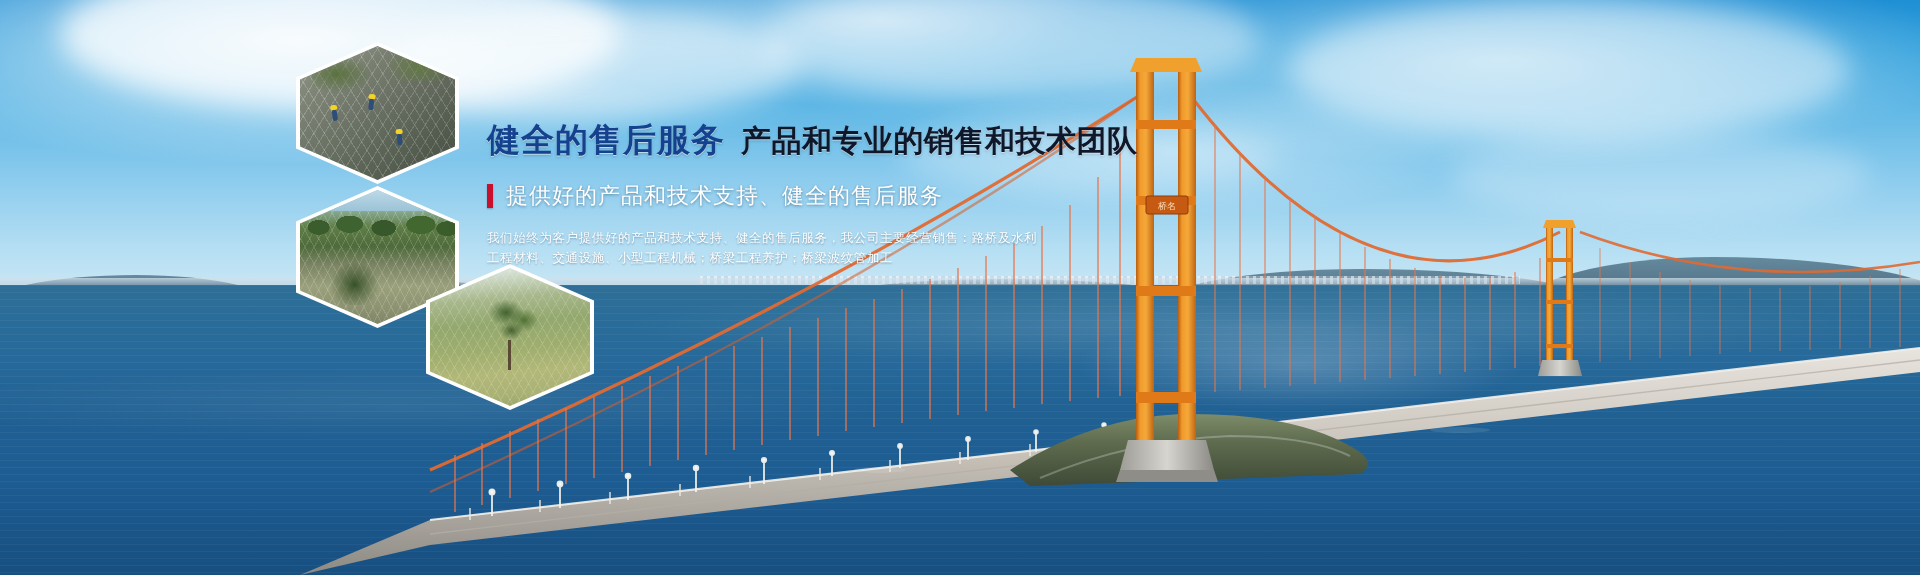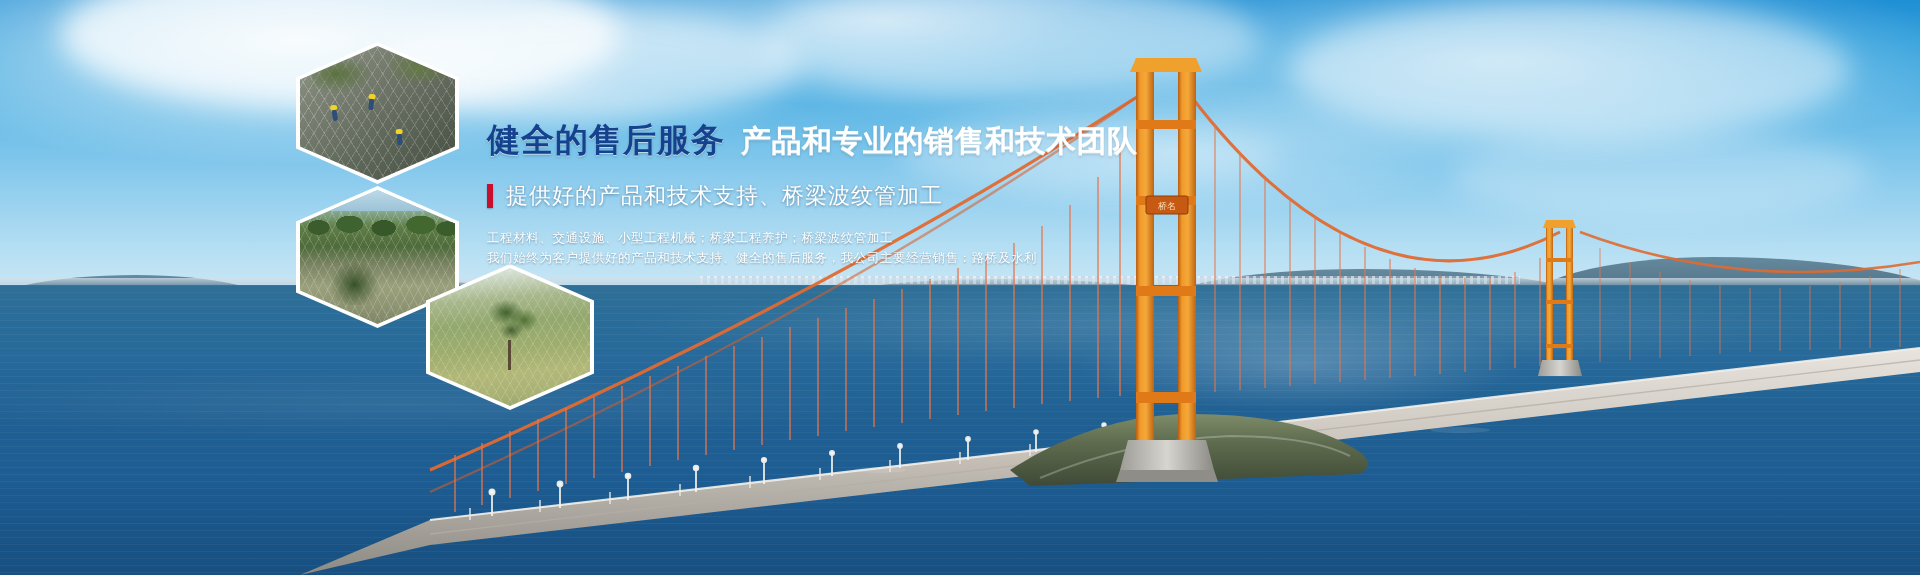--- a/index.html
+++ b/index.html
@@ -168,21 +168,21 @@
   .headline{
     white-space:nowrap;
     font-size:33px;line-height:40px;font-weight:bold;letter-spacing:1px;
     height:42px;
   }
   .hl-blue{
     color:#15428f;
     text-shadow:0 1px 0 rgba(255,255,255,.55), 0 2px 3px rgba(0,0,0,.18);
   }
   .hl-dark{
-    color:#ffffff;margin-left:16px;font-size:30px;letter-spacing:.5px;
+    color:#0f172a;margin-left:16px;font-size:30px;letter-spacing:.5px;
     text-shadow:0 1px 0 rgba(255,255,255,.45), 0 2px 3px rgba(0,0,0,.15);
     text-align:right;
   }
   .subline{
     margin-top:20px;display:flex;align-items:center;height:28px;
   }
   .redbar{
     width:6px;height:24px;background:#c8102e;margin-right:13px;flex:none;
     box-shadow:0 1px 2px rgba(0,0,0,.25);
   }
@@ -427,22 +427,22 @@
   </div>
 
   <div class="textblock">
 
     <div class="headline">
       <span class="hl-blue">健全的售后服务</span><span class="hl-dark">产品和专业的销售和技术团队</span>
     </div>
 
     <div class="subline">
       <span class="redbar"></span>
-      <span class="subtext">提供好的产品和技术支持、桥梁波纹管加工</span>
+      <span class="subtext">提供好的产品和技术支持、健全的售后服务</span>
     </div>
 
     <div class="para">
+      <div>我们始终为客户提供好的产品和技术支持、健全的售后服务，我公司主要经营销售：路桥及水利</div>
       <div>工程材料、交通设施、小型工程机械；桥梁工程养护；桥梁波纹管加工</div>
-      <div>我们始终为客户提供好的产品和技术支持、健全的售后服务，我公司主要经营销售：路桥及水利</div>
     </div>
 
   </div>
 </div>
 
 </body></html>

